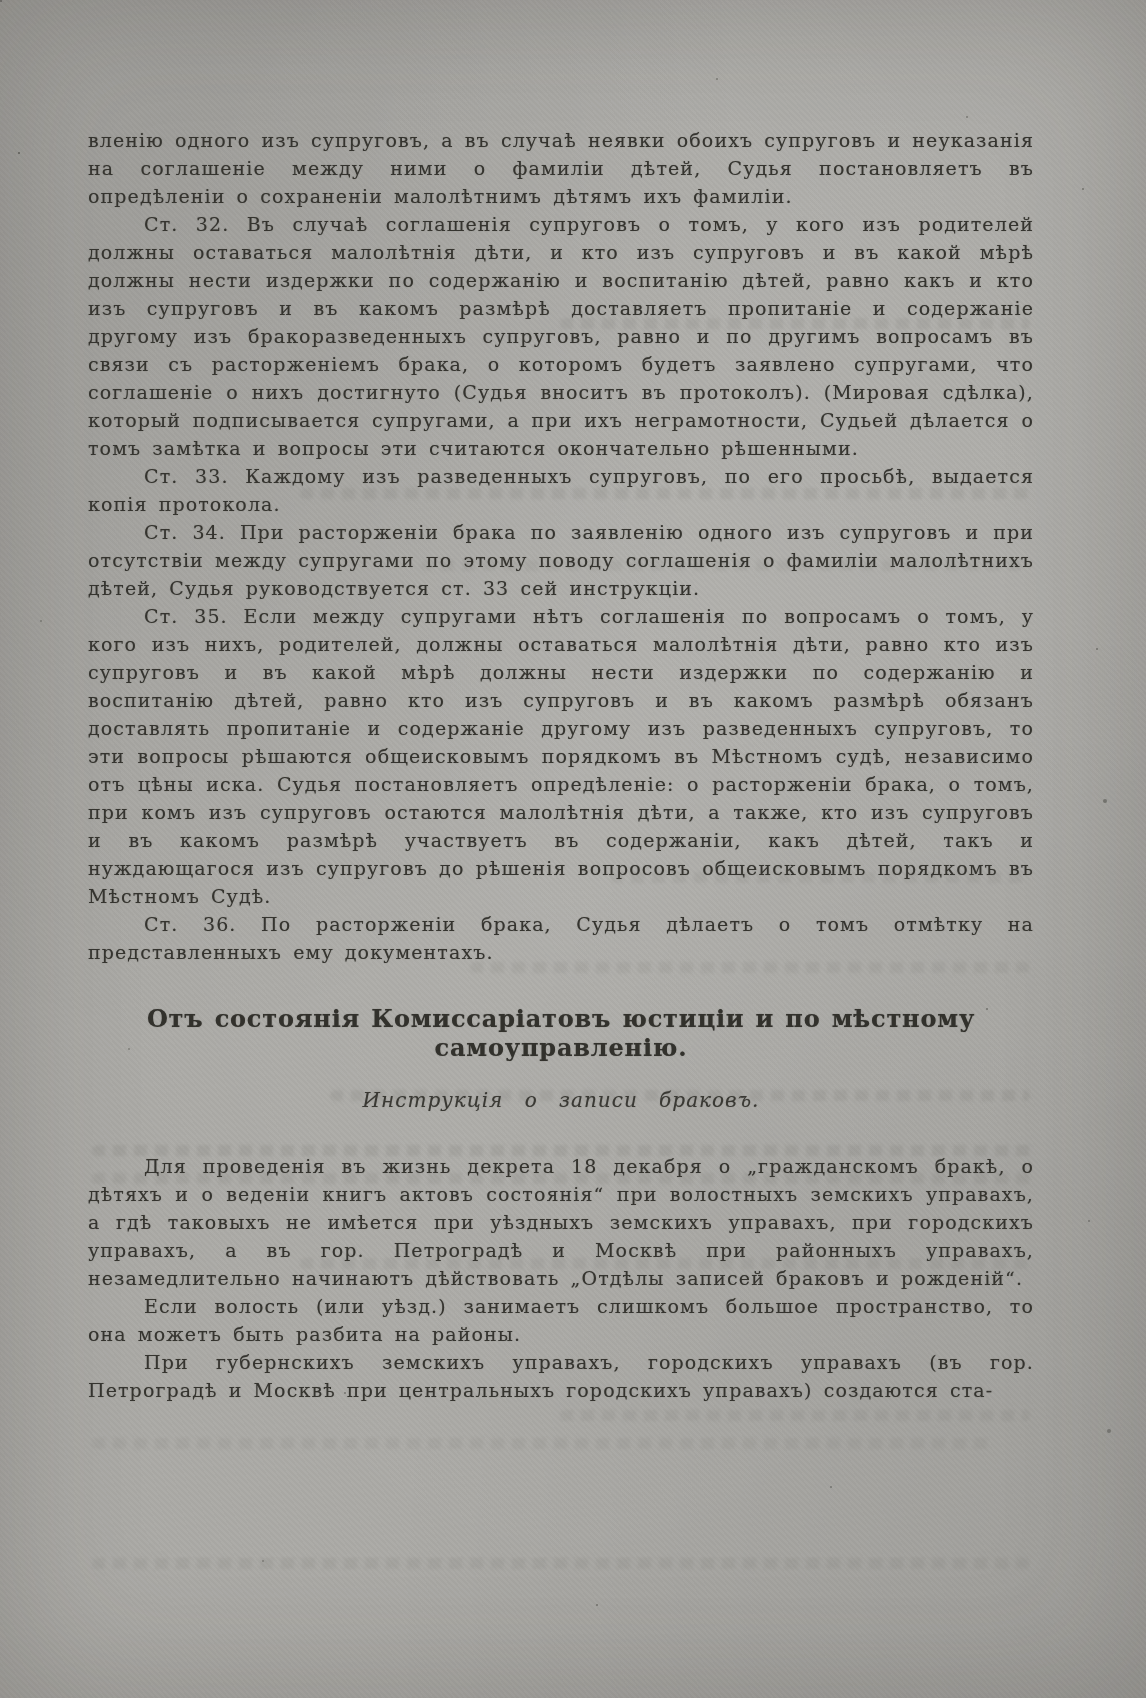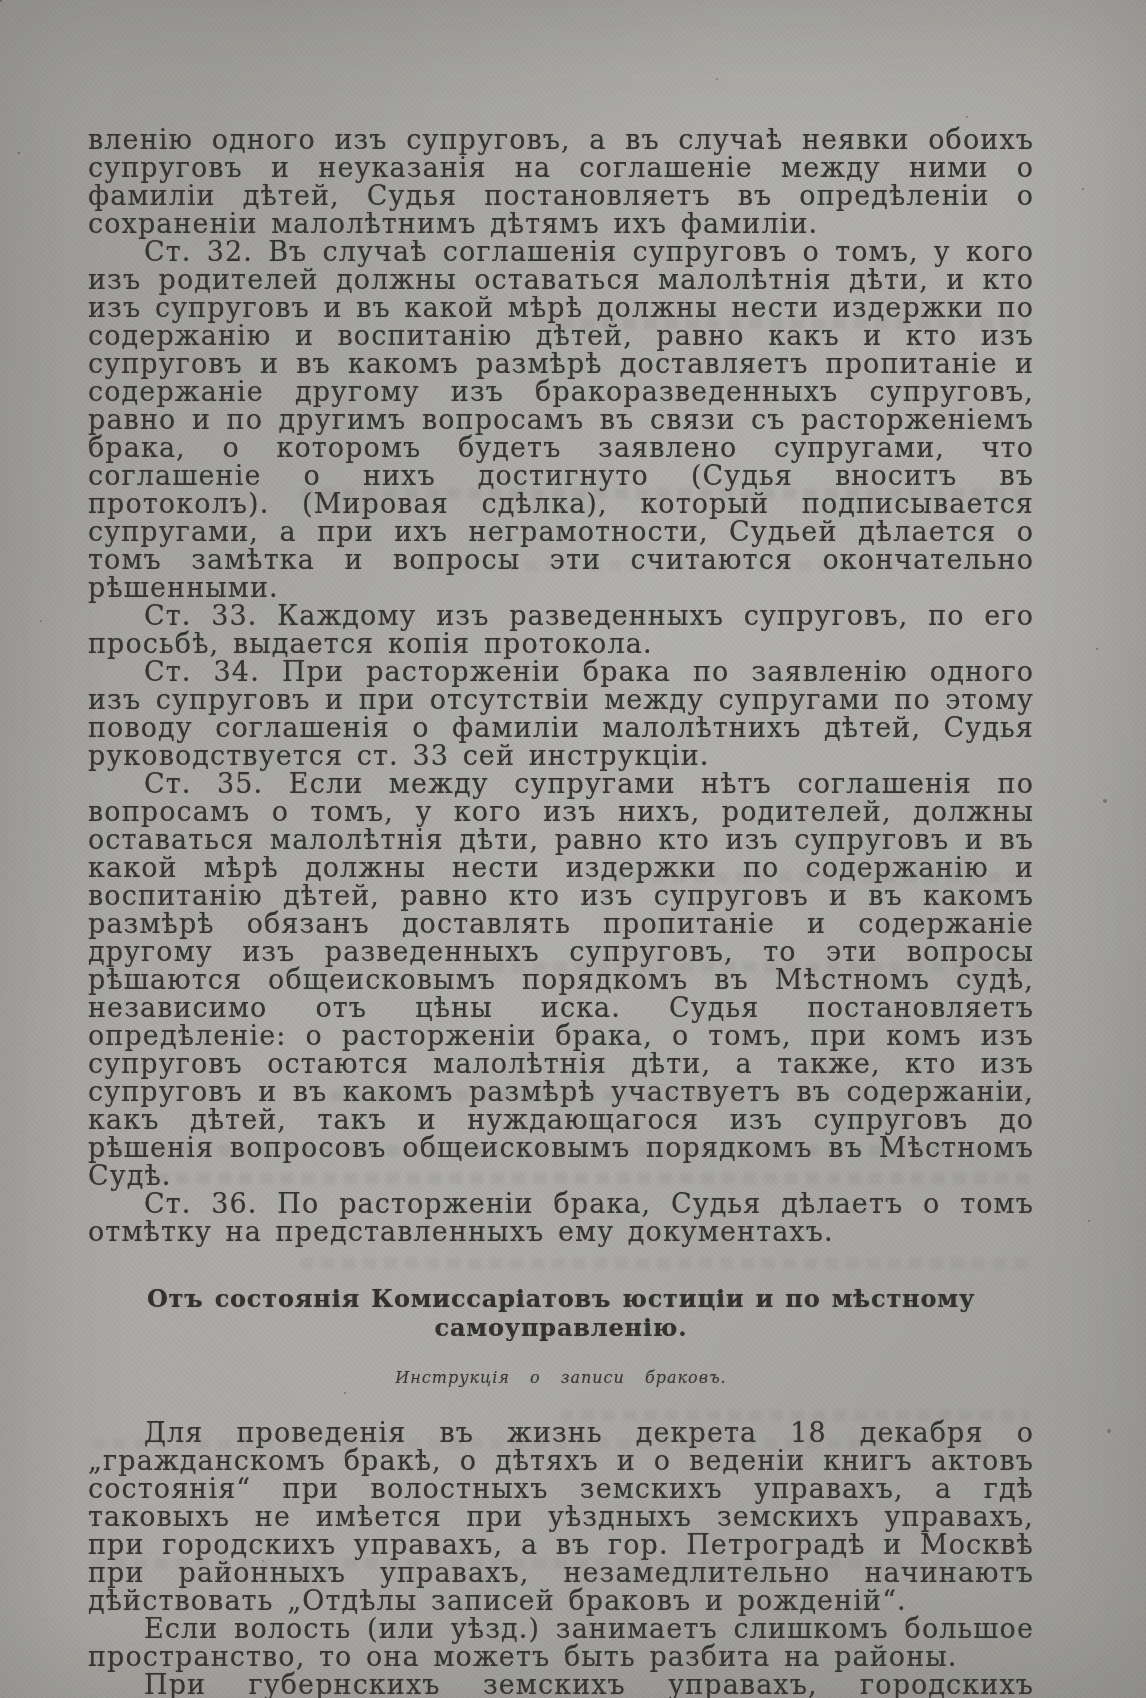--- a/index.html
+++ b/index.html
@@ -35,42 +35,42 @@
     text-shadow: 0 0 1px rgba(64,63,58,0.45);
   }
   .body-block {
     position: absolute;
     top: 126px;
     left: 88px;
     width: 946px;
   }
   .para {
     margin: 0;
-    font-size: 27px;
+    font-size: 19px;
     line-height: 28px;
     text-align: justify;
     text-indent: 56px;
     letter-spacing: 1.1px;
     word-spacing: 4px;
     text-shadow: 0 0 1px rgba(53,52,47,0.42);
   }
   .para.no-indent { text-indent: 0; }
   .section-heading {
     margin: 38px 0 0 0;
     font-size: 24px;
     font-weight: bold;
     text-align: center;
     letter-spacing: 0.8px;
     word-spacing: 2px;
     color: #32312c;
     text-shadow: 0 0 1px rgba(50,49,44,0.55);
   }
   .instruction-title {
-    margin: 26px 0 4px 0;
-    font-size: 16px;
+    margin: 26px 0 12px 0;
+    font-size: 20px;
     font-style: italic;
     text-align: center;
     letter-spacing: 1px;
     word-spacing: 14px;
     color: #3a3934;
     text-shadow: 0 0 1px rgba(58,57,52,0.4);
   }
   .spacer-after-title { height: 28px; }
   
   .ghost {

